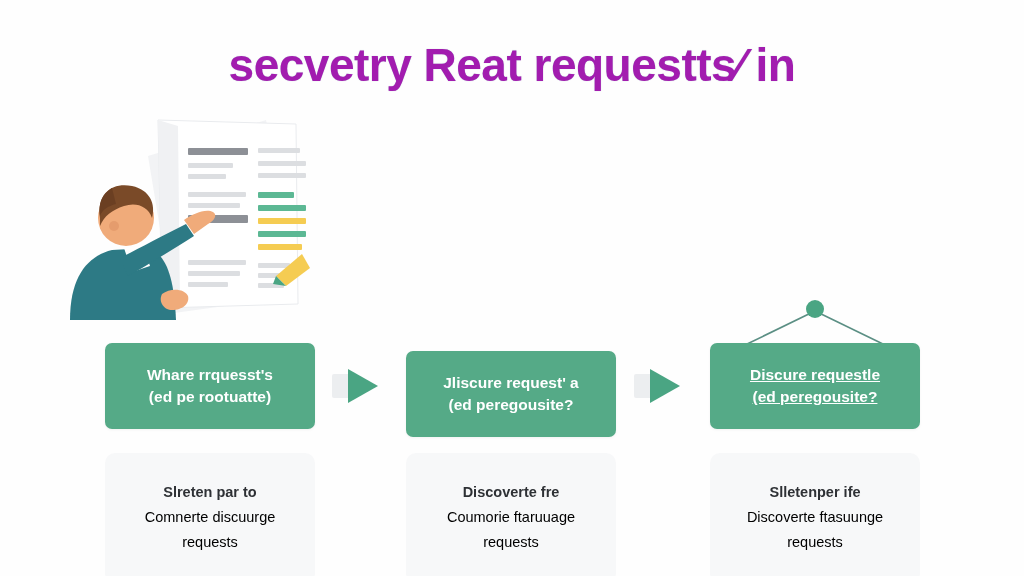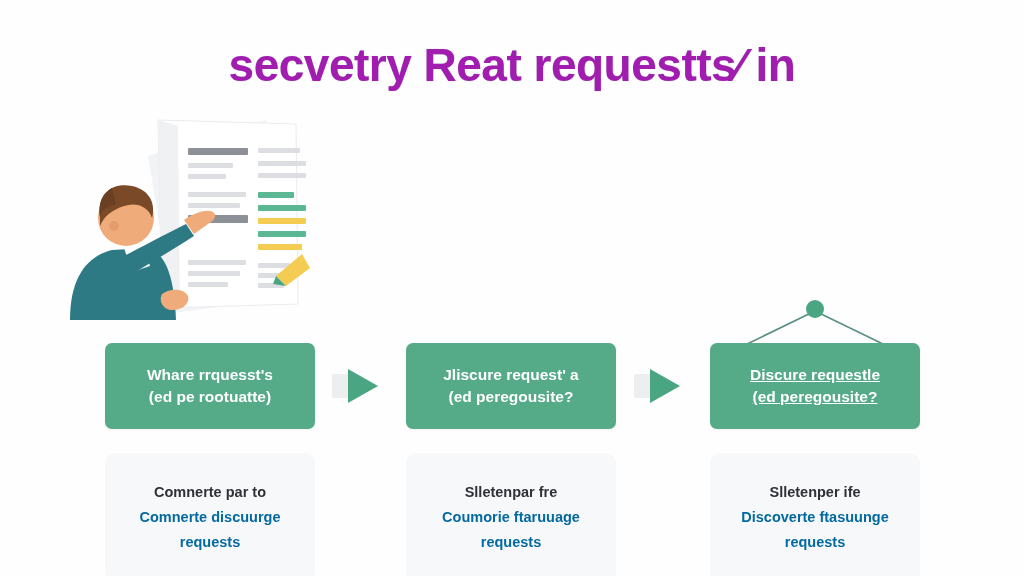--- a/index.html
+++ b/index.html
@@ -63,21 +63,21 @@
     justify-content: center;
     color: #ffffff;
     font-size: 15.5px;
     font-weight: 600;
     line-height: 1.45;
     text-align: center;
     box-shadow: 0 1px 3px rgba(0,0,0,0.05);
   }
   .step-box .line2 { font-weight: 600; }
   #step-box-1 { left: 105px; }
-  #step-box-2 { left: 406px; }
+  #step-box-2 { left: 406px; margin-top: 8px; }
   #step-box-3 { left: 710px; text-decoration: underline; }
 
   
   .arrow-connector {
     position: absolute;
     top: 362px;
     width: 62px;
     height: 48px;
   }
   #arrow-1 { left: 330px; }
@@ -128,21 +128,21 @@
     box-sizing: border-box;
     color: #3a3d42;
     font-size: 14.5px;
     line-height: 1.72;
     text-align: center;
   }
   #caption-card-1 { left: 105px; }
   #caption-card-2 { left: 406px; }
   #caption-card-3 { left: 710px; }
   .caption-line-1 { font-weight: 700; color: #2e3135; }
-  .caption-line-2, .caption-line-3 { font-weight: 700; color: #0369a1; }
+  .caption-line-2, .caption-line-3 { font-weight: 400; color: #000000; }
 </style>
 </head>
 <body>
 
 <div id="canvas">
 
   <div id="page-title">secvetry Reat requestts⁄ in</div>
 
   <div id="illustration">
     <svg width="262" height="212" viewBox="0 0 262 212" xmlns="http://www.w3.org/2000/svg">
@@ -236,27 +236,27 @@
     <span class="arrow-square"></span>
     <span class="arrow-head"></span>
   </div>
 
   <div class="step-box" id="step-box-3">
     <span class="line1">Discure requestle</span>
     <span class="line2">(ed peregousite?</span>
   </div>
 
   <div class="caption-card" id="caption-card-1">
-    <span class="caption-line-1">Comnerte par to</span>
+    <span class="caption-line-1">Slreten par to</span>
     <span class="caption-line-2">Comnerte discuurge</span>
     <span class="caption-line-3">requests</span>
   </div>
 
   <div class="caption-card" id="caption-card-2">
-    <span class="caption-line-1">Slletenpar fre</span>
+    <span class="caption-line-1">Discoverte fre</span>
     <span class="caption-line-2">Coumorie ftaruuage</span>
     <span class="caption-line-3">requests</span>
   </div>
 
   <div class="caption-card" id="caption-card-3">
     <span class="caption-line-1">Slletenper ife</span>
     <span class="caption-line-2">Discoverte ftasuunge</span>
     <span class="caption-line-3">requests</span>
   </div>
 

